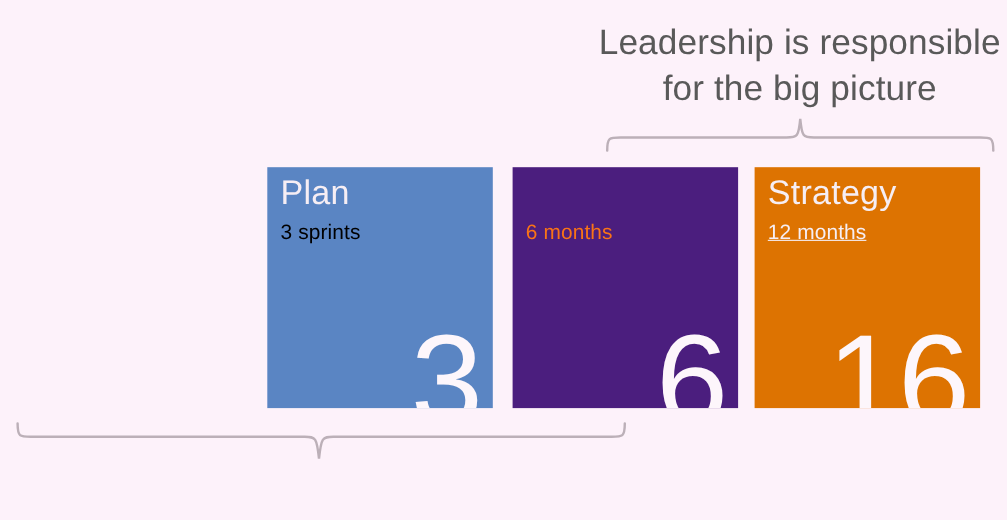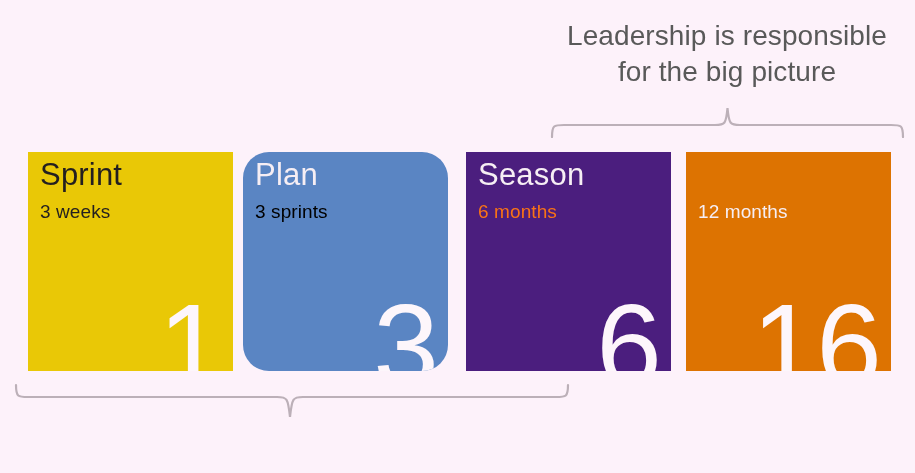--- a/index.html
+++ b/index.html
@@ -27,21 +27,21 @@
     font-weight: 300;
     letter-spacing: 0.1px;
     line-height: 1.30;
     text-align: center;
     white-space: pre-line;
   }
   #caption-top {
     left: 538px;
     top: 18px;
     width: 378px;
-    font-size: 28px;
+    font-size: 32px;
   }
 
   
   .brace {
     position: absolute;
   }
   #brace-top {
     left: 550px;
     top: 106px;
     width: 355px;
@@ -102,21 +102,21 @@
     font-weight: 300;
     line-height: 1;
     letter-spacing: -1px;
     color: #fdf6fb;
   }
   
   .box.c-yellow { background: #e9c806; }
   .box.c-yellow .box-title,
   .box.c-yellow .box-sub { color: #231f20; }
 
-  .box.c-blue   { background: #5a85c3; border-radius: 26px; }
+  .box.c-blue   { background: #5a85c3; }
   .box.c-purple { background: #4b1e7e; }
   .box.c-orange { background: #dd7301; }
 
   .box.c-blue .box-title,
   .box.c-blue .box-sub,
   .box.c-purple .box-title,
   .box.c-purple .box-sub,
   .box.c-orange .box-title,
   .box.c-orange .box-sub { color: #f6eef4; }
 
@@ -134,40 +134,35 @@
 for the big picture</div>
 
   <div class="brace" id="brace-top">
     <svg viewBox="0 0 355 32" preserveAspectRatio="none" aria-hidden="true">
       <path d="M 2 31 C 2 19, 4 19, 14 19 L 165 19 C 175 19, 176 18, 177.5 2 C 179 18, 180 19, 190 19 L 341 19 C 351 19, 353 19, 353 31"></path>
     </svg>
   </div>
 
   <div id="boxes">
 
-    <div class="box c-yellow pos-0" style="background: rgb(233, 200, 6);">
-      <div class="box-title" style="color: rgb(35, 31, 32);">Sprint</div>
-      <div class="box-sub" style="color: rgb(35, 31, 32);">3 weeks</div>
-      <div class="box-num" style="color: rgb(253, 246, 251);">1</div>
-    </div>
 
     <div class="box c-blue pos-1" style="background: rgb(90, 133, 195);">
       <div class="box-title" style="color: rgb(246, 238, 244);">Plan</div>
       <div class="box-sub" style="color: #000000;">3 sprints</div>
       <div class="box-num" style="color: rgb(253, 246, 251);">3</div>
     </div>
 
     <div class="box c-purple pos-2" style="background: rgb(75, 30, 126);">
-      <div class="box-title" style="color: rgb(246, 238, 244);">Season</div>
       <div class="box-sub" style="color: #f97316;">6 months</div>
       <div class="box-num" style="color: rgb(253, 246, 251);">6</div>
     </div>
 
     <div class="box c-orange pos-3" style="background: rgb(221, 115, 1);">
-      <div class="box-sub" style="color: rgb(246, 238, 244);">12 months</div>
+      <div class="box-title" style="color: rgb(246, 238, 244);">Strategy</div>
+      <div class="box-sub" style="color: rgb(246, 238, 244); text-decoration: underline;">12 months</div>
       <div class="box-num" style="color: rgb(253, 246, 251);">16</div>
     </div>
 
   </div>
 
   <div class="brace" id="brace-bottom">
     <svg viewBox="0 0 556 36" preserveAspectRatio="none" aria-hidden="true">
       <path d="M 2 2 C 2 14, 4 14, 14 14 L 263 14 C 273 14, 274 15, 276 34 C 278 15, 279 14, 289 14 L 542 14 C 552 14, 554 14, 554 2"></path>
     </svg>
   </div>

